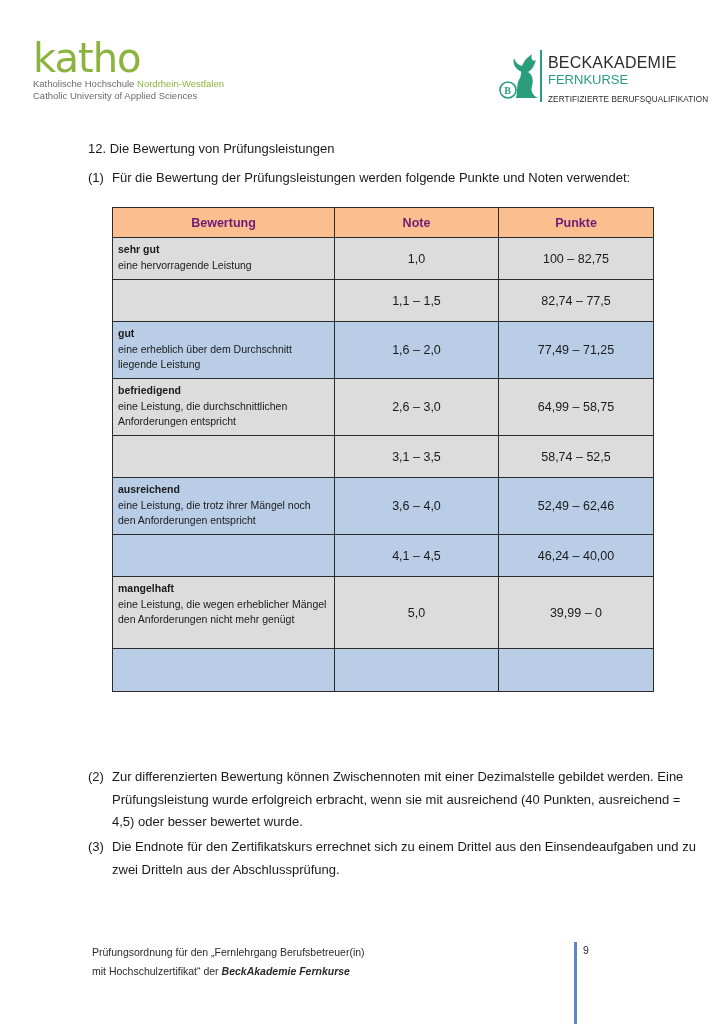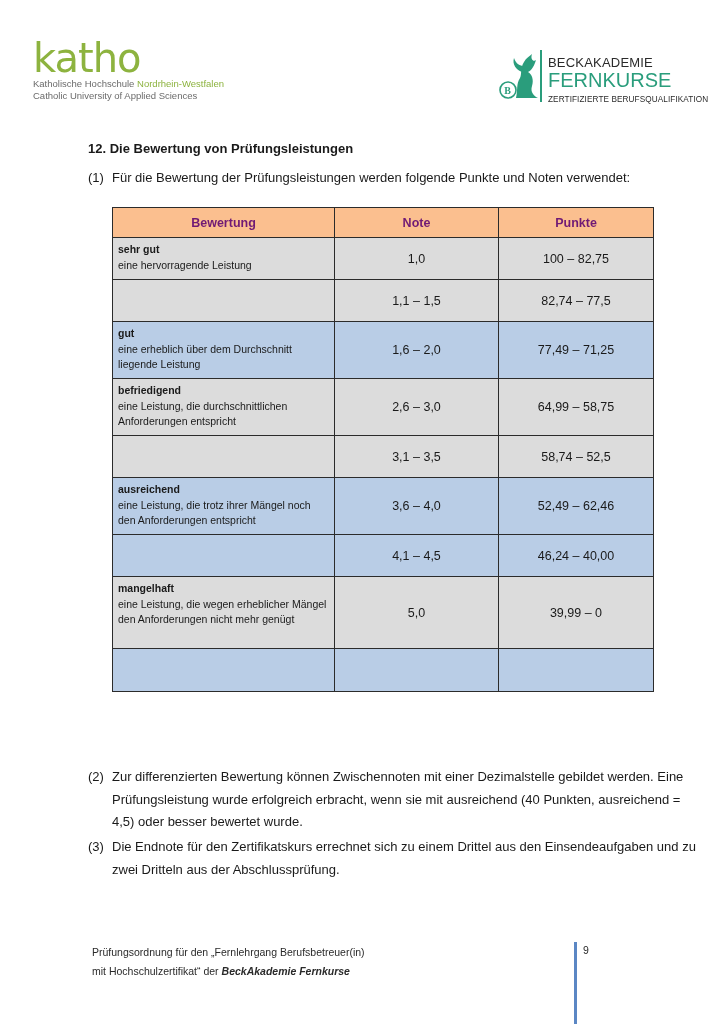--- a/index.html
+++ b/index.html
@@ -9,29 +9,29 @@
   
   .katho { position: absolute; left: 33px; top: 38px; }
   .katho-word { font-family: "DejaVu Sans", sans-serif; font-size: 40px; line-height: 40px;
                 color: #8db33f; letter-spacing: -1px; font-weight: normal; }
   .katho-line { font-size: 9.5px; color: #6b6b6b; line-height: 12px; white-space: nowrap; }
   .katho-line .green { color: #8db33f; margin-top: 7px; }
 
   .beck { position: absolute; left: 496px; top: 50px; width: 215px; height: 60px; }
   .beck-emblem { position: absolute; left: 2px; top: 2px; width: 42px; height: 52px; }
   .beck-bar { position: absolute; left: 44px; top: 0px; width: 2px; height: 52px; background: #2a9d7c; }
-  .beck-title { position: absolute; left: 52px; top: 4px; font-size: 13px; color: #2b2b2b;
+  .beck-title { position: absolute; left: 52px; top: 4px; font-size: 16px; color: #2b2b2b;
                 letter-spacing: 0.2px; line-height: 18px; white-space: nowrap; }
-  .beck-sub { position: absolute; left: 52px; top: 21px; font-size: 20px; color: #2a9d7c;
+  .beck-sub { position: absolute; left: 52px; top: 21px; font-size: 13px; color: #2a9d7c;
               line-height: 18px; white-space: nowrap; }
   .beck-tag { position: absolute; left: 52px; top: 45px; font-size: 8.2px; color: #2b2b2b;
               white-space: nowrap; letter-spacing: 0.1px; }
 
   
-  .section-title { position: absolute; left: 88px; top: 141px; font-size: 13px; font-weight: bold; }
+  .section-title { position: absolute; left: 88px; top: 141px; font-size: 13px; font-weight: normal; }
   .para { position: absolute; left: 88px; font-size: 13px; line-height: 22.5px; width: 615px; }
   .para .num { position: absolute; left: 0; top: 0; }
   .para .txt { margin-left: 24px; display: block; }
   #p1 { top: 167px; }
   #p2 { top: 766px; }
   #p3 { top: 836px; }
 
   
   .grade-table { position: absolute; left: 112px; top: 207px; border-collapse: collapse;
                  width: 541px; table-layout: fixed; }

